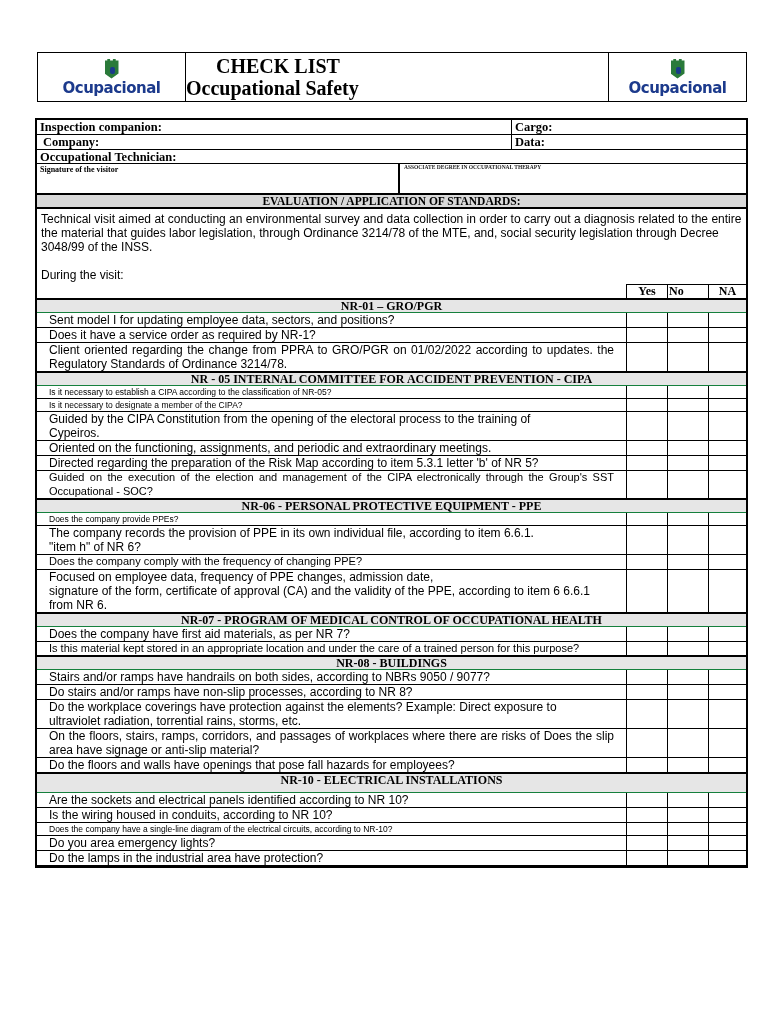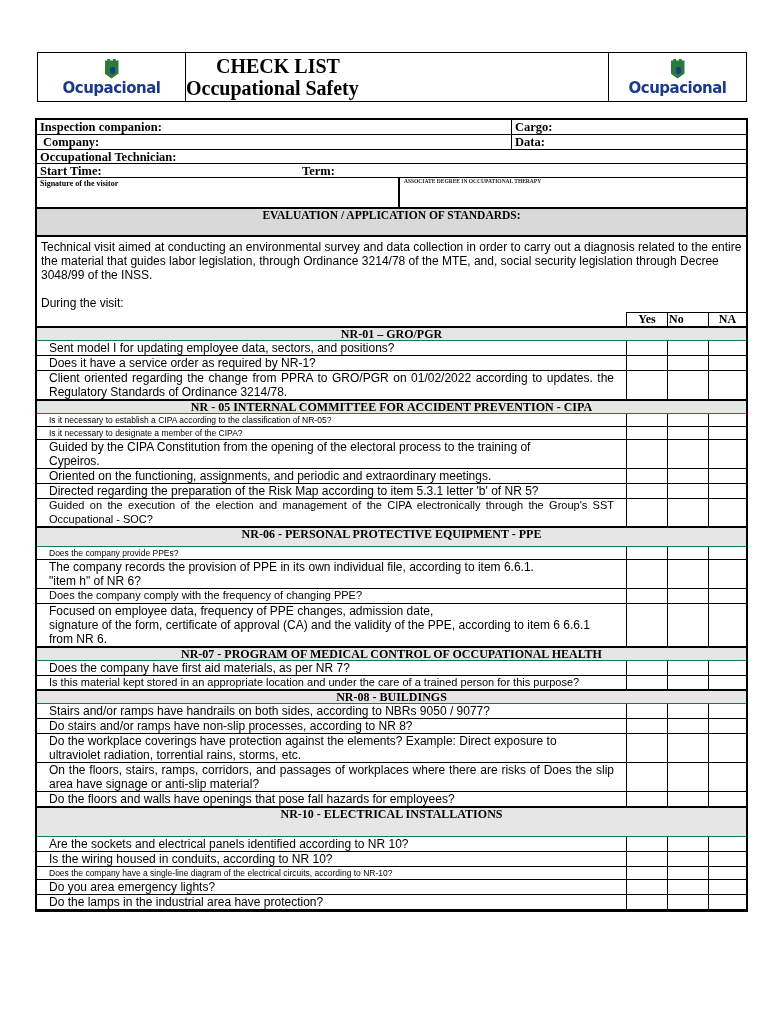--- a/index.html
+++ b/index.html
@@ -78,29 +78,25 @@
     <div class="cell vr serif-b" style="width:475px;"><span>Inspection companion:</span></div>
     <div class="cell serif-b" style="flex:1;"><span>Cargo:</span></div>
   </div>
   <div class="row" style="height:15px;">
     <div class="cell vr serif-b" style="width:475px;padding-left:6px;"><span>Company:</span></div>
     <div class="cell serif-b" style="flex:1;"><span>Data:</span></div>
   </div>
   <div class="row" style="height:14px;">
     <div class="cell serif-b" style="flex:1;"><span>Occupational Technician:</span></div>
   </div>
-  <div class="row" style="height:14px;">
-    <div class="cell serif-b" style="width:262px;"><span>Start Time:</span></div>
-    <div class="cell serif-b" style="flex:1;"><span>Term:</span></div>
-  </div>
   <div class="row sig-row">
     <div class="sig-left"><span>Signature of the visitor</span></div>
     <div class="sig-right"><span>ASSOCIATE DEGREE IN OCCUPATIONAL THERAPY</span></div>
   </div>
-  <div class="row section-head eval-head" style="height:29px;">
+  <div class="row section-head eval-head" style="height:15px;">
     <span>EVALUATION / APPLICATION OF STANDARDS:</span>
   </div>
   <div class="intro">
     <p>Technical visit aimed at conducting an environmental survey and data collection in order to carry out a diagnosis related to the entire the material that guides labor legislation, through Ordinance 3214/78 of the MTE, and, social security legislation through Decree 3048/99 of the INSS.</p>
     <div class="gap"></div>
     <p>During the visit:</p>
   </div>
   <div class="yn-row">
     <div class="yn-spacer"></div>
     <div class="yn yes">Yes</div>
@@ -164,21 +160,21 @@
         <div class="chk c1"></div>
         <div class="chk c2"></div>
         <div class="chk c3"></div>
       </div>
       <div class="q-row">
         <div class="q-text medium">Guided on the execution of the election and management of the CIPA electronically through the Group's SST Occupational - SOC?</div>
         <div class="chk c1"></div>
         <div class="chk c2"></div>
         <div class="chk c3"></div>
       </div>
-      <div class="row section-head" style="height: 20px;">
+      <div class="row section-head" style="height: 14px;">
         <span>NR-06 - PERSONAL PROTECTIVE EQUIPMENT - PPE</span>
       </div>
       <div class="q-row">
         <div class="q-text small">Does the company provide PPEs?</div>
         <div class="chk c1"></div>
         <div class="chk c2"></div>
         <div class="chk c3"></div>
       </div>
       <div class="q-row">
         <div class="q-text">
@@ -249,21 +245,21 @@
         <div class="chk c1"></div>
         <div class="chk c2"></div>
         <div class="chk c3"></div>
       </div>
       <div class="q-row">
         <div class="q-text">Do the floors and walls have openings that pose fall hazards for employees?</div>
         <div class="chk c1"></div>
         <div class="chk c2"></div>
         <div class="chk c3"></div>
       </div>
-      <div class="row section-head" style="height: 30px;">
+      <div class="row section-head" style="height: 20px;">
         <span>NR-10 - ELECTRICAL INSTALLATIONS</span>
       </div>
       <div class="q-row">
         <div class="q-text">Are the sockets and electrical panels identified according to NR 10?</div>
         <div class="chk c1"></div>
         <div class="chk c2"></div>
         <div class="chk c3"></div>
       </div>
       <div class="q-row">
         <div class="q-text">Is the wiring housed in conduits, according to NR 10?</div>

